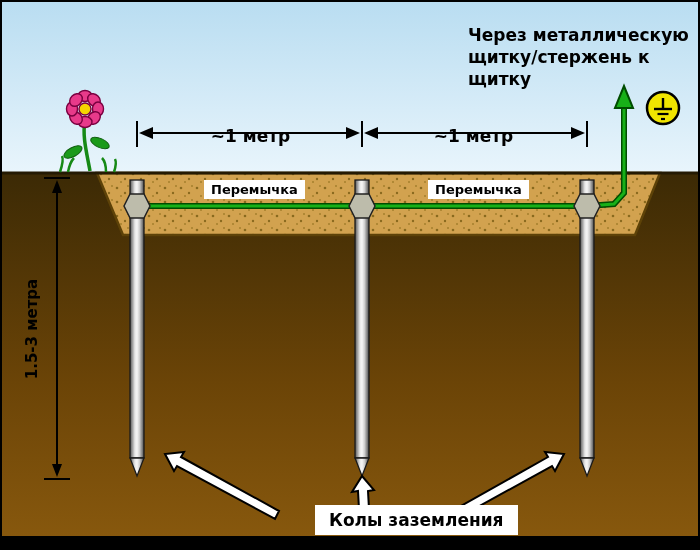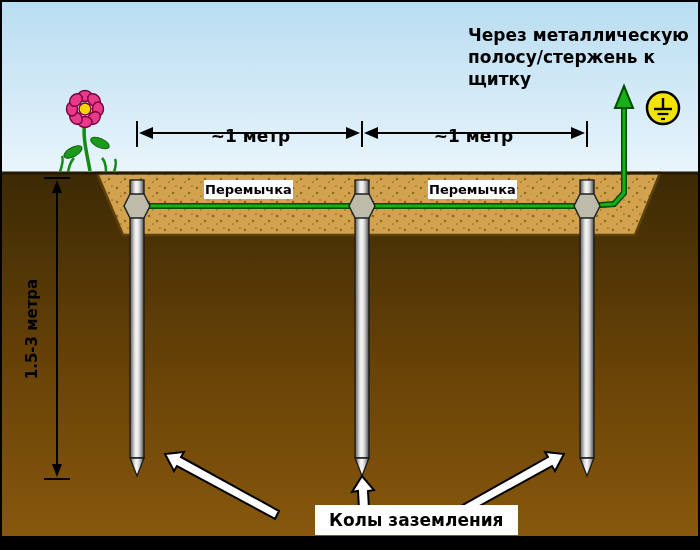--- a/index.html
+++ b/index.html
@@ -21,21 +21,21 @@
   }
   svg.gfx { position:absolute; left:0; top:0; }
   .lbl { position:absolute; color:#000; font-weight:bold; }
   .note-top-right {
     left:466px; top:22px; width:228px; font-size:17px; line-height:1.3; text-align:left;
   }
   .dist { top:104px; width:223px; text-align:center; font-size:17px;margin-top:20px; }
   .dist1 { left:137px; }
   .dist2 { left:360px; }
   .jumper {
-    top:178px; background:#fff; padding:2px 1px; font-size:13px; white-space:nowrap;
+    top:178px; background:#fff; padding:2px 7px; font-size:13px; white-space:nowrap;
   }
   .jumper1 { left:202px; }
   .jumper2 { left:426px; }
   .depth {
     left:-30px; top:318px; width:120px; text-align:center; font-size:15px;
     transform:rotate(-90deg); white-space:nowrap;
   }
   .stakes-label {
     left:268px; top:503px; background:#fff; padding:5px 14px; font-size:17px; white-space:nowrap;margin-left:45px;
   }
@@ -149,21 +149,21 @@
       <circle cx="83" cy="107" r="6" fill="#f5d400" stroke="#7a0040" stroke-width="1.4"></circle>
     </g>
 
     <g fill="#fff" stroke="#000" stroke-width="2">
       <polygon points="277,509 179,455 182,450 163,452 172,469 175,464 273,517"></polygon>
       <polygon points="367,507 366,489 372,488 360,474 350,490 356,489 357,507"></polygon>
       <polygon points="454,517 550,464 553,469 562,452 543,450 546,455 450,509"></polygon>
     </g>
   </svg>
 
-  <div class="lbl note-top-right">Через металлическую полосу/стержень к щитку</div>
+  <div class="lbl note-top-right">Через металлическую щитку/стержень к щитку</div>
 
   <div class="lbl dist dist1">~1 метр</div>
   <div class="lbl dist dist2">~1 метр</div>
 
   <div class="lbl jumper jumper1">Перемычка</div>
   <div class="lbl jumper jumper2">Перемычка</div>
 
   <div class="lbl depth">1.5-3 метра</div>
 
   <div class="lbl stakes-label">Колы заземления</div>

